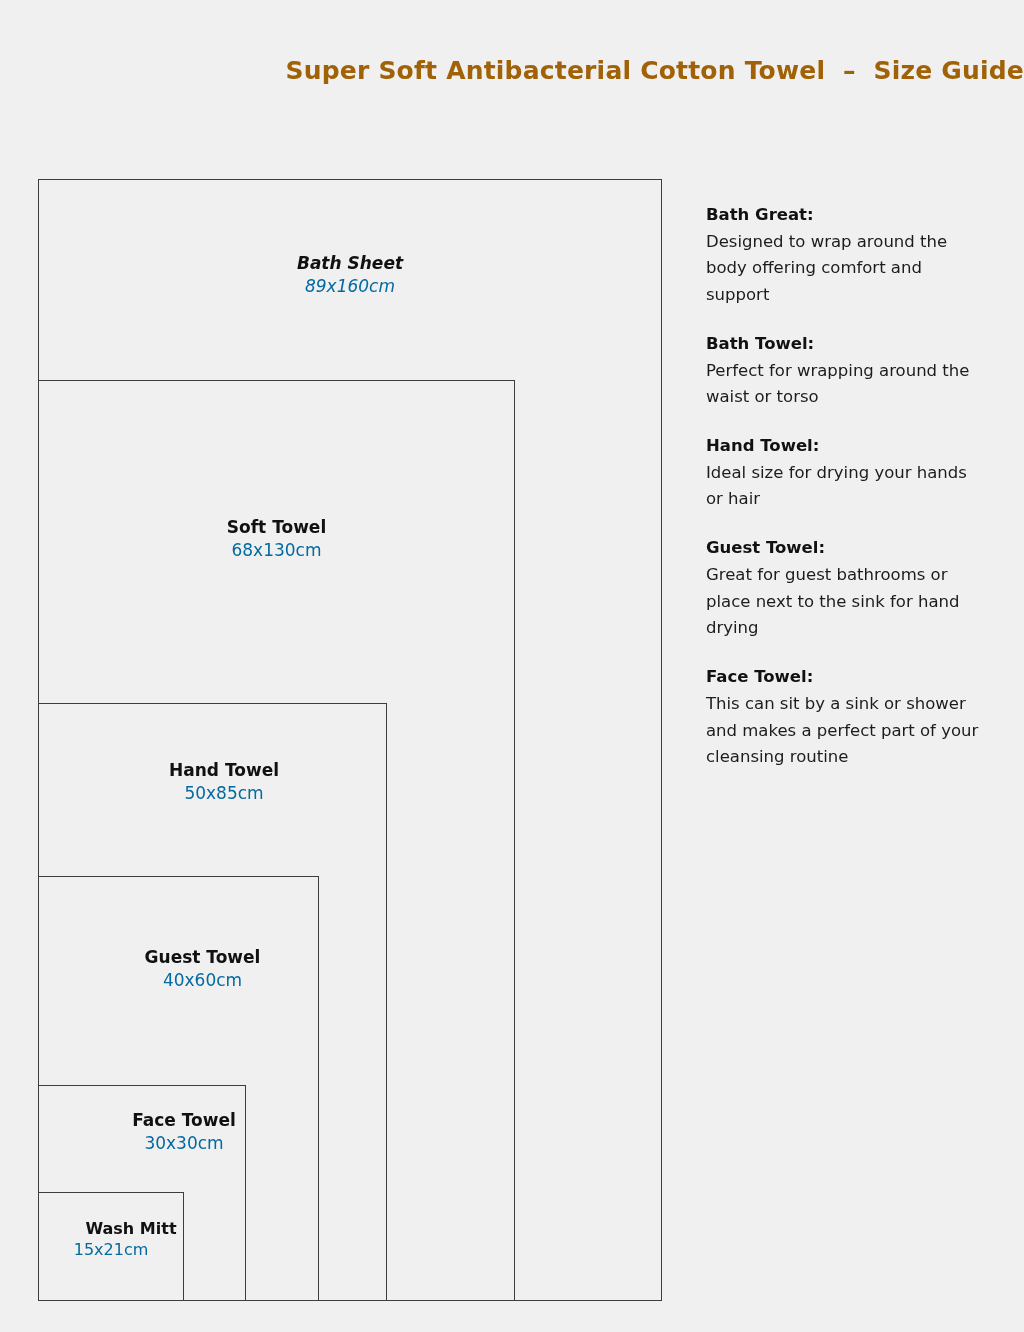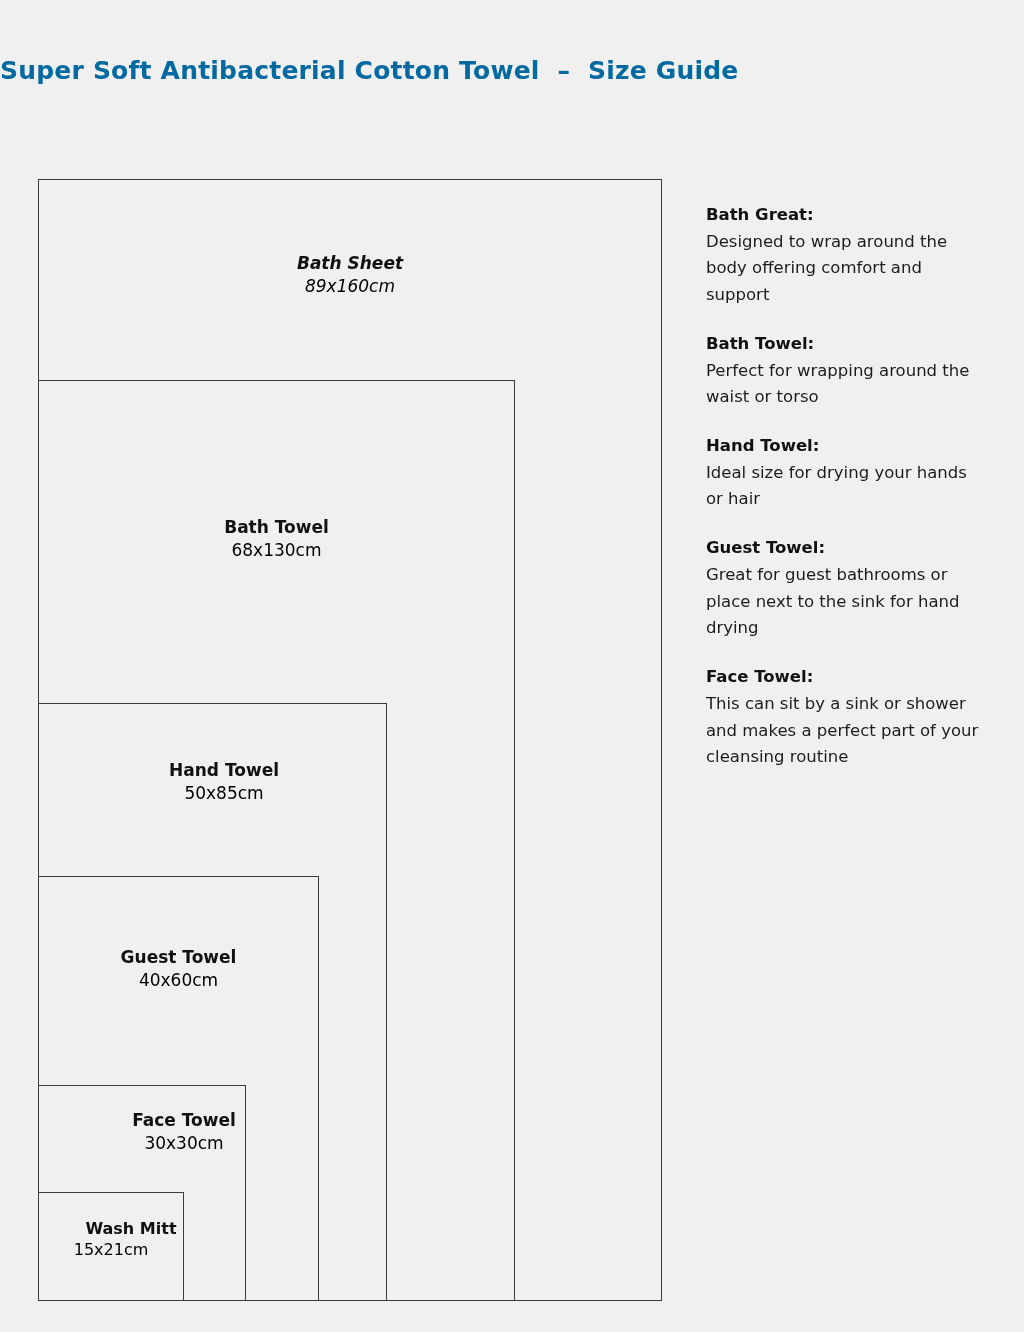--- a/index.html
+++ b/index.html
@@ -14,25 +14,25 @@
     color: #1c1c1c;
     position: relative;
     overflow: hidden;
   }
 
   .page-title {
     position: absolute;
     left: 0;
     top: 56px;
     width: 1024px;
-    text-align: left;
+    text-align: right;
     font-size: 25px;
     font-weight: bold;
     letter-spacing: 0.2px;
-    color: #0369a1;
+    color: #a16207;
     white-space: pre;
   }
 
   
   .diagram {
     position: absolute;
     left: 38px;
     top: 179px;
     width: 624px;
     height: 1122px;
@@ -55,36 +55,36 @@
   .box-label .name {
     display: block;
     font-weight: bold;
     font-size: 17px;
     color: #111111;
   }
   .box-label .dims {
     display: block;
     font-weight: normal;
     font-size: 17px;
-    color: #000000;
+    color: #0369a1;
     margin-top: 1px;
   }
 
   
   #box-bath-sheet   { left: 0px;  top: 0px;    width: 624px; height: 1122px; }
   #box-bath-towel   { left: 0px;  top: 201px;  width: 477px; height: 921px;  }
   #box-hand-towel   { left: 0px;  top: 524px;  width: 349px; height: 598px;  }
   #box-guest-towel  { left: 0px;  top: 697px;  width: 281px; height: 425px;  }
   #box-face-towel   { left: 0px;  top: 906px;  width: 208px; height: 216px;  }
   #box-wash-mitt    { left: 0px;  top: 1013px; width: 146px; height: 109px;  }
 
   #label-bath-sheet  { top: 74px;  }
   #label-bath-towel  { top: 338px; }
   #label-hand-towel  { top: 581px; }
-  #label-guest-towel { top: 768px; }
+  #label-guest-towel { top: 768px; margin-left: 24px; }
   #label-face-towel  { top: 931px; }
   #label-wash-mitt   { top: 1040px; }
 
   #label-wash-mitt .name { font-size: 16px; padding-left: 40px; }
   #label-wash-mitt .dims { font-size: 16px; }
 
   
   .legend {
     position: absolute;
     left: 706px;
@@ -120,21 +120,21 @@
   <div class="box" id="box-guest-towel"></div>
   <div class="box" id="box-face-towel"></div>
   <div class="box" id="box-wash-mitt"></div>
 
   <div class="box-label" id="label-bath-sheet" style="width:624px;font-style:italic;">
     <span class="name">Bath Sheet</span>
     <span class="dims">89x160cm</span>
   </div>
 
   <div class="box-label" id="label-bath-towel" style="width:477px;">
-    <span class="name">Bath Towel</span>
+    <span class="name">Soft Towel</span>
     <span class="dims">68x130cm</span>
   </div>
 
   <div class="box-label" id="label-hand-towel" style="width:372px;">
     <span class="name">Hand Towel</span>
     <span class="dims">50x85cm</span>
   </div>
 
   <div class="box-label" id="label-guest-towel" style="width:281px;">
     <span class="name">Guest Towel</span>

